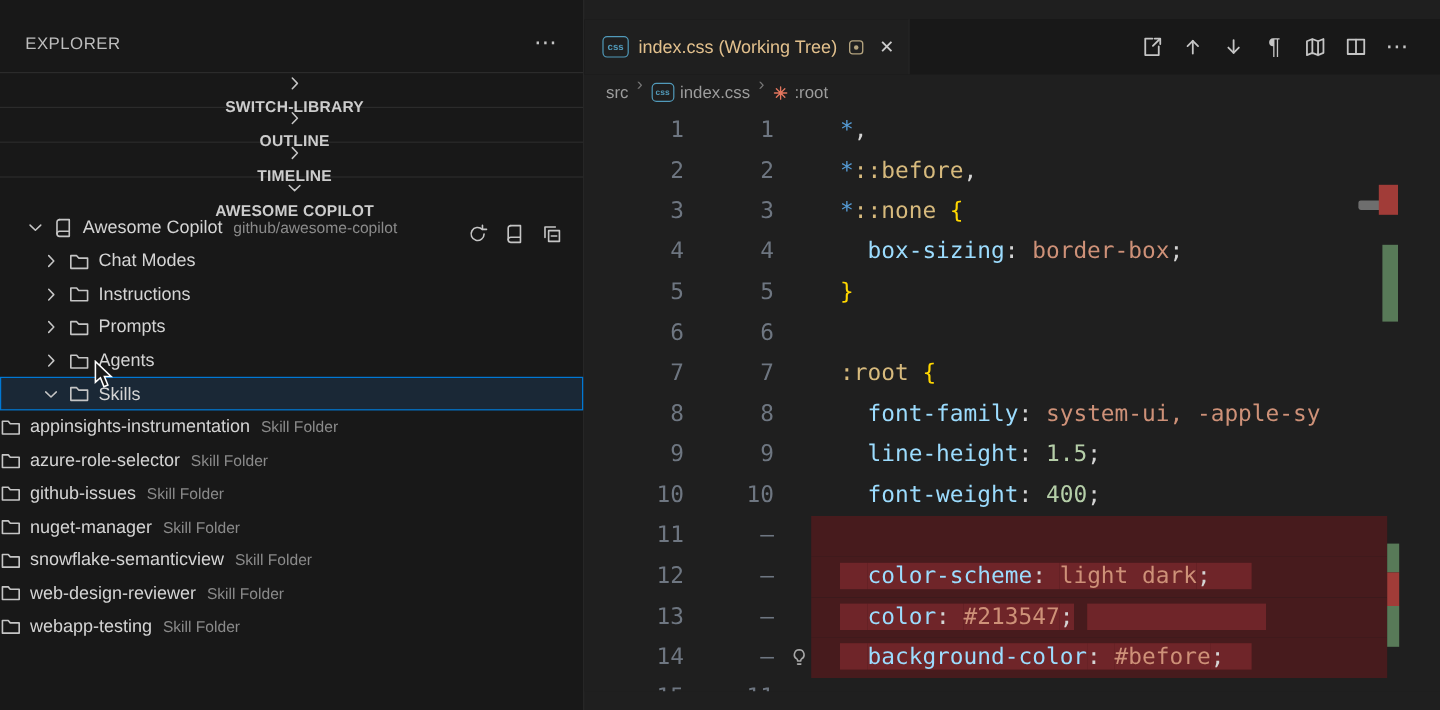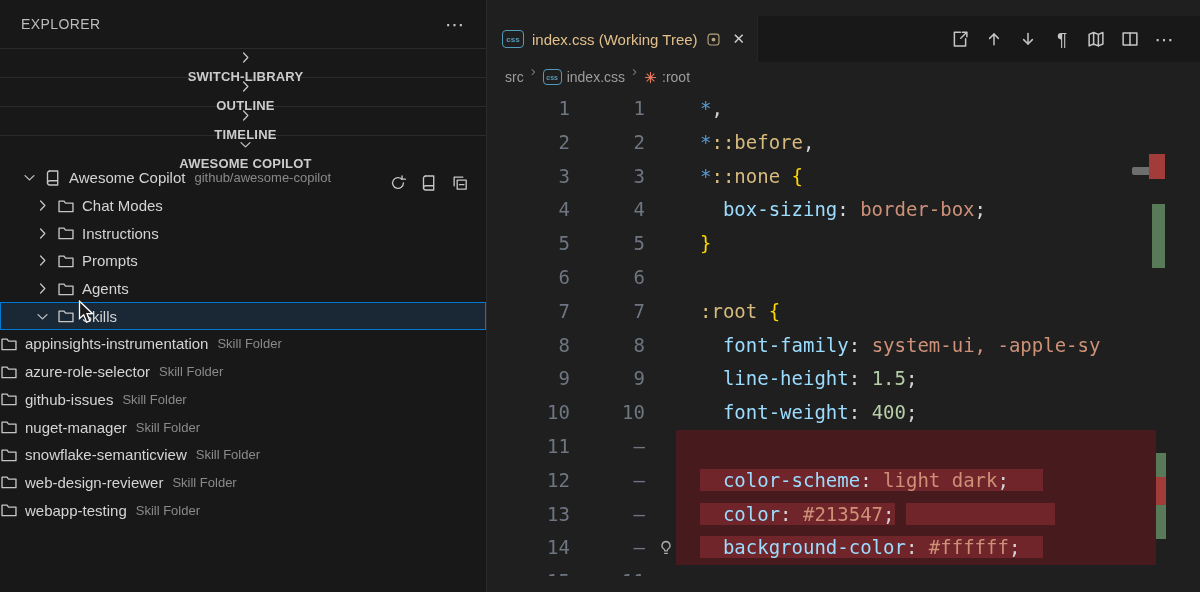--- a/index.html
+++ b/index.html
@@ -8,21 +8,21 @@
     background:#1f1f1f;font-family:"Liberation Sans",sans-serif;
     -webkit-font-smoothing:antialiased;
   }
   svg{display:block;}
   .ic{color:#c5c5c5;}
   .ic svg{width:100%;height:100%;stroke:currentColor;fill:none;stroke-width:1.2;stroke-linecap:round;stroke-linejoin:round;}
 
   
   .sidebar{position:absolute;left:0;top:0;width:487px;height:592px;background:#181818;
     border-right:1px solid #2b2b2b;box-sizing:border-box;color:#cccccc;}
-  .sb-header{height:48px;display:flex;align-items:center;padding:0 22px 0 21px;}
+  .sb-header{height:48px;display:flex;align-items:center;padding:0 22px 0 21px;margin-top:12px;}
   .sb-title{flex:1;font-size:14px;letter-spacing:.4px;color:#bdbdbd;}
   .sb-more{font-size:19px;color:#c5c5c5;line-height:1;cursor:pointer;}
   .section-header{height:28px;display:flex;align-items:center;gap:3px;padding-left:5px;
     border-top:1px solid #2b2b2b;font-weight:700;font-size:13px;color:#cccccc;letter-spacing:.2px;cursor:pointer;flex-direction:column;}
   .sec-chev{width:17px;height:17px;color:#c5c5c5;flex:0 0 auto;}
   .section-actions{margin-left:auto;display:flex;align-items:center;gap:13px;padding-right:17px;}
   .sec-act{width:18px;height:18px;color:#c5c5c5;cursor:pointer;}
 
   .tree{width:100%;}
   .tree-row{height:27.7px;display:flex;align-items:center;box-sizing:border-box;cursor:pointer;white-space:nowrap;}
@@ -468,21 +468,21 @@
         <span class="g1">14</span>
         <span class="g2">–</span>
         <span class="sp">
           <span class="bulb ic">
             <svg viewBox="0 0 16 16">
               <path d="M8 2.2a3.6 3.6 0 0 1 1.8 6.7c-.4.25-.6.55-.6 1v.6H6.8v-.6c0-.45-.2-.75-.6-1A3.6 3.6 0 0 1 8 2.2z"></path>
               <path d="M6.8 12.8h2.4"></path>
             </svg>
           </span>
         </span>
-        <span class="cc"><span class="tok-fg chg">  </span><span class="tok-prop chg">background-color</span><span class="tok-fg chg">: </span><span class="tok-val chg">#ffffff</span><span class="tok-fg chg">;  </span></span>
+        <span class="cc"><span class="tok-fg chg">  </span><span class="tok-prop chg">background-color</span><span class="tok-fg chg">: </span><span class="tok-val chg">#before</span><span class="tok-fg chg">;  </span></span>
       </div>
       <div class="cl">
         <span class="g1">15</span>
         <span class="g2">11</span>
         <span class="sp"></span>
         <span class="cc"></span>
       </div>
       <div class="cl">
         <span class="g1">16</span>
         <span class="g2">12</span>

